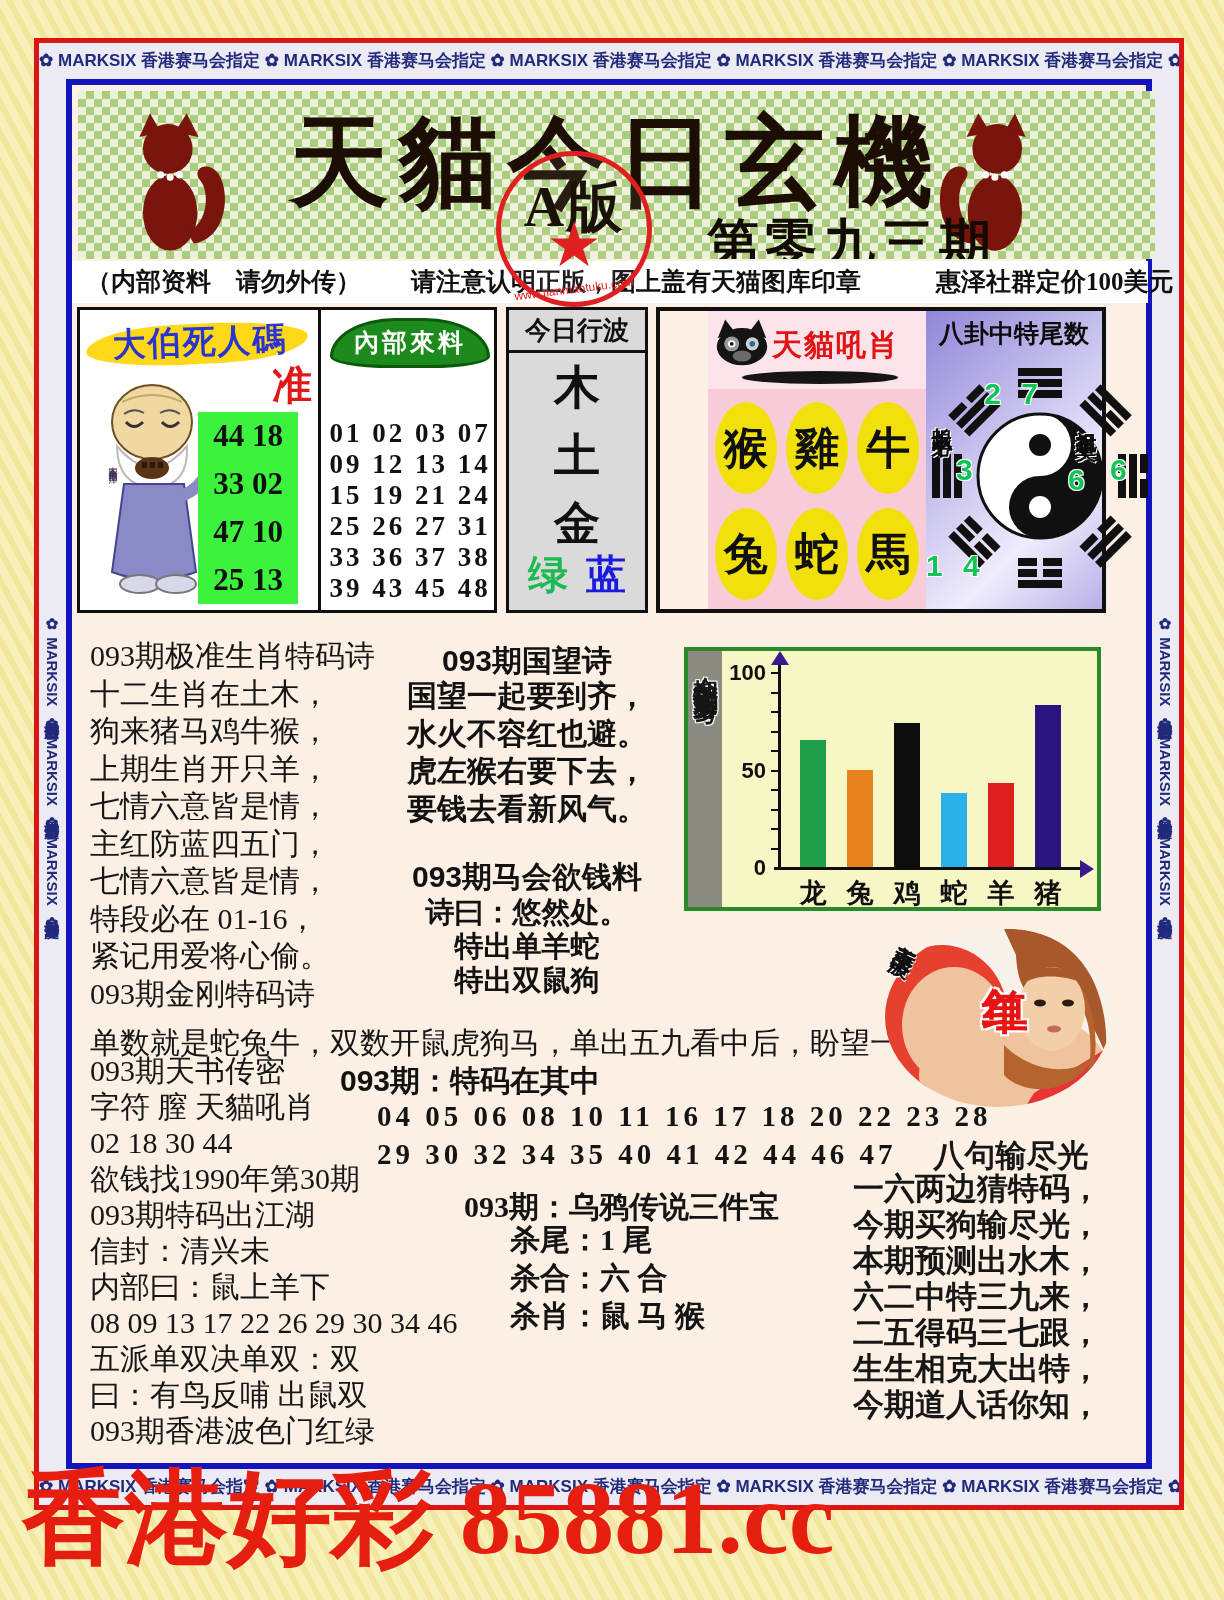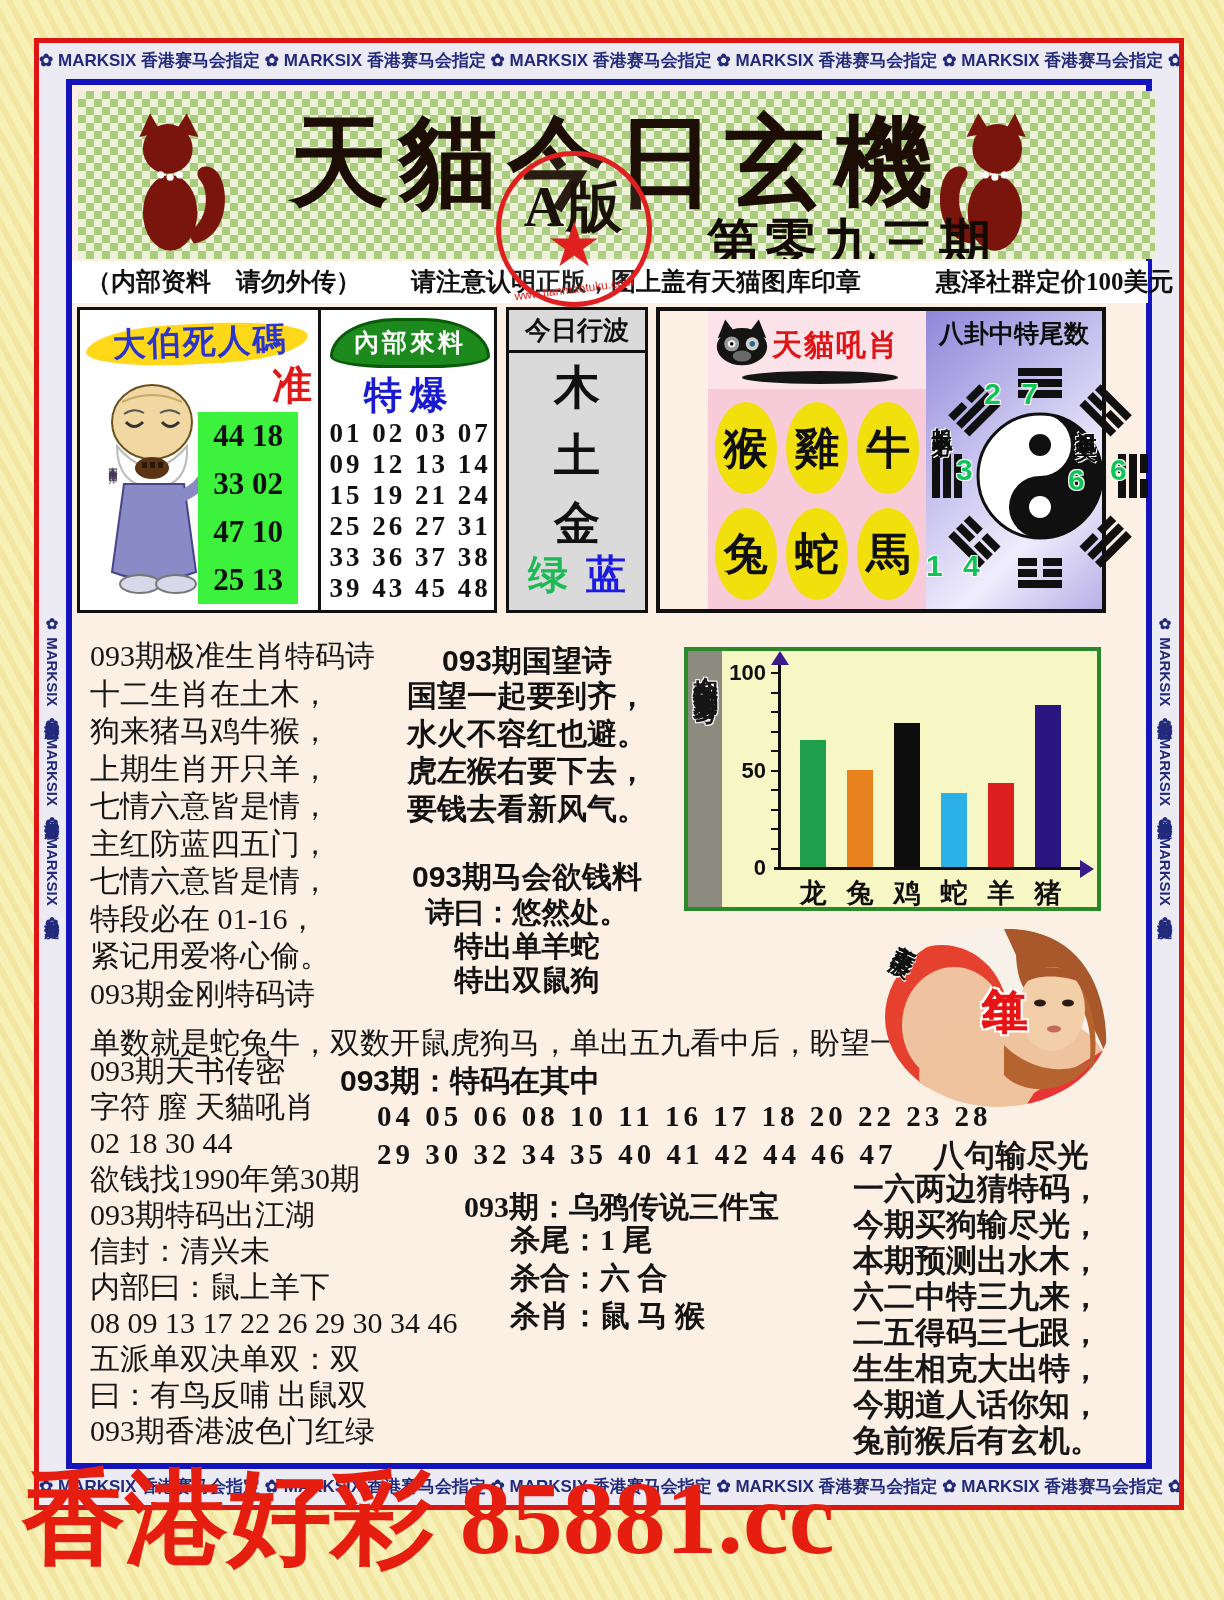--- a/index.html
+++ b/index.html
@@ -223,21 +223,20 @@
       </svg>
       <div class="robe-text">本图来自天猫图库</div>
       <div class="green-panel">
             <div>44  18</div>
             <div>33  02</div>
             <div>47  10</div>
             <div>25  13</div>
           </div>
       <div class="boxA-divider"></div>
       <div class="neibu-banner">內部來料</div>
-      <div class="tebao">特爆</div>
       <div class="neibu-rows">
             <div>01 02 03 07</div>
             <div>09 12 13 14</div>
             <div>15 19 21 24</div>
             <div>25 26 27 31</div>
             <div>33 36 37 38</div>
             <div>39 43 45 48</div>
           </div>
     </div>
 
@@ -472,20 +471,19 @@
 
     <div class="right-title">八句输尽光</div>
     <div class="poem-right">
           <div>一六两边猜特码，</div>
           <div>今期买狗输尽光，</div>
           <div>本期预测出水木，</div>
           <div>六二中特三九来，</div>
           <div>二五得码三七跟，</div>
           <div>生生相克大出特，</div>
           <div>今期道人话你知，</div>
-          <div>兔前猴后有玄机。</div>
         </div>
 
   </div>
   </div>
 </div>
 
 <div class="watermark">香港好彩 85881.cc</div>
 
 </body></html>

